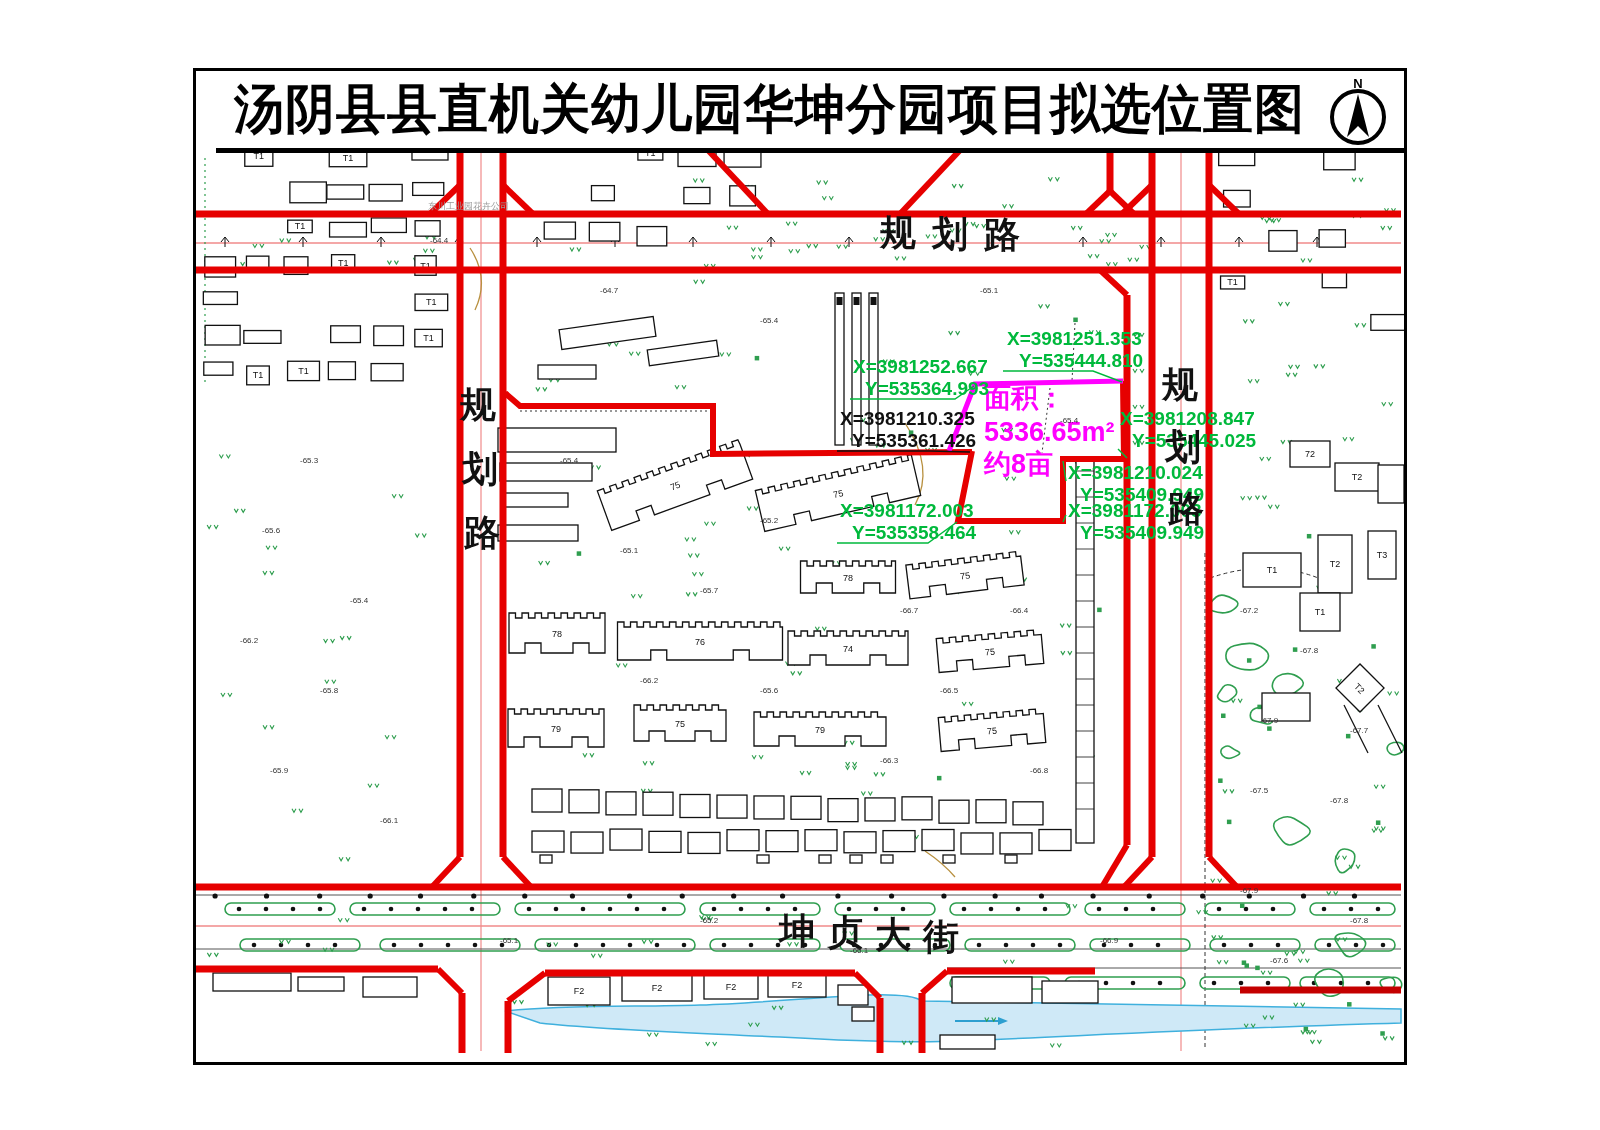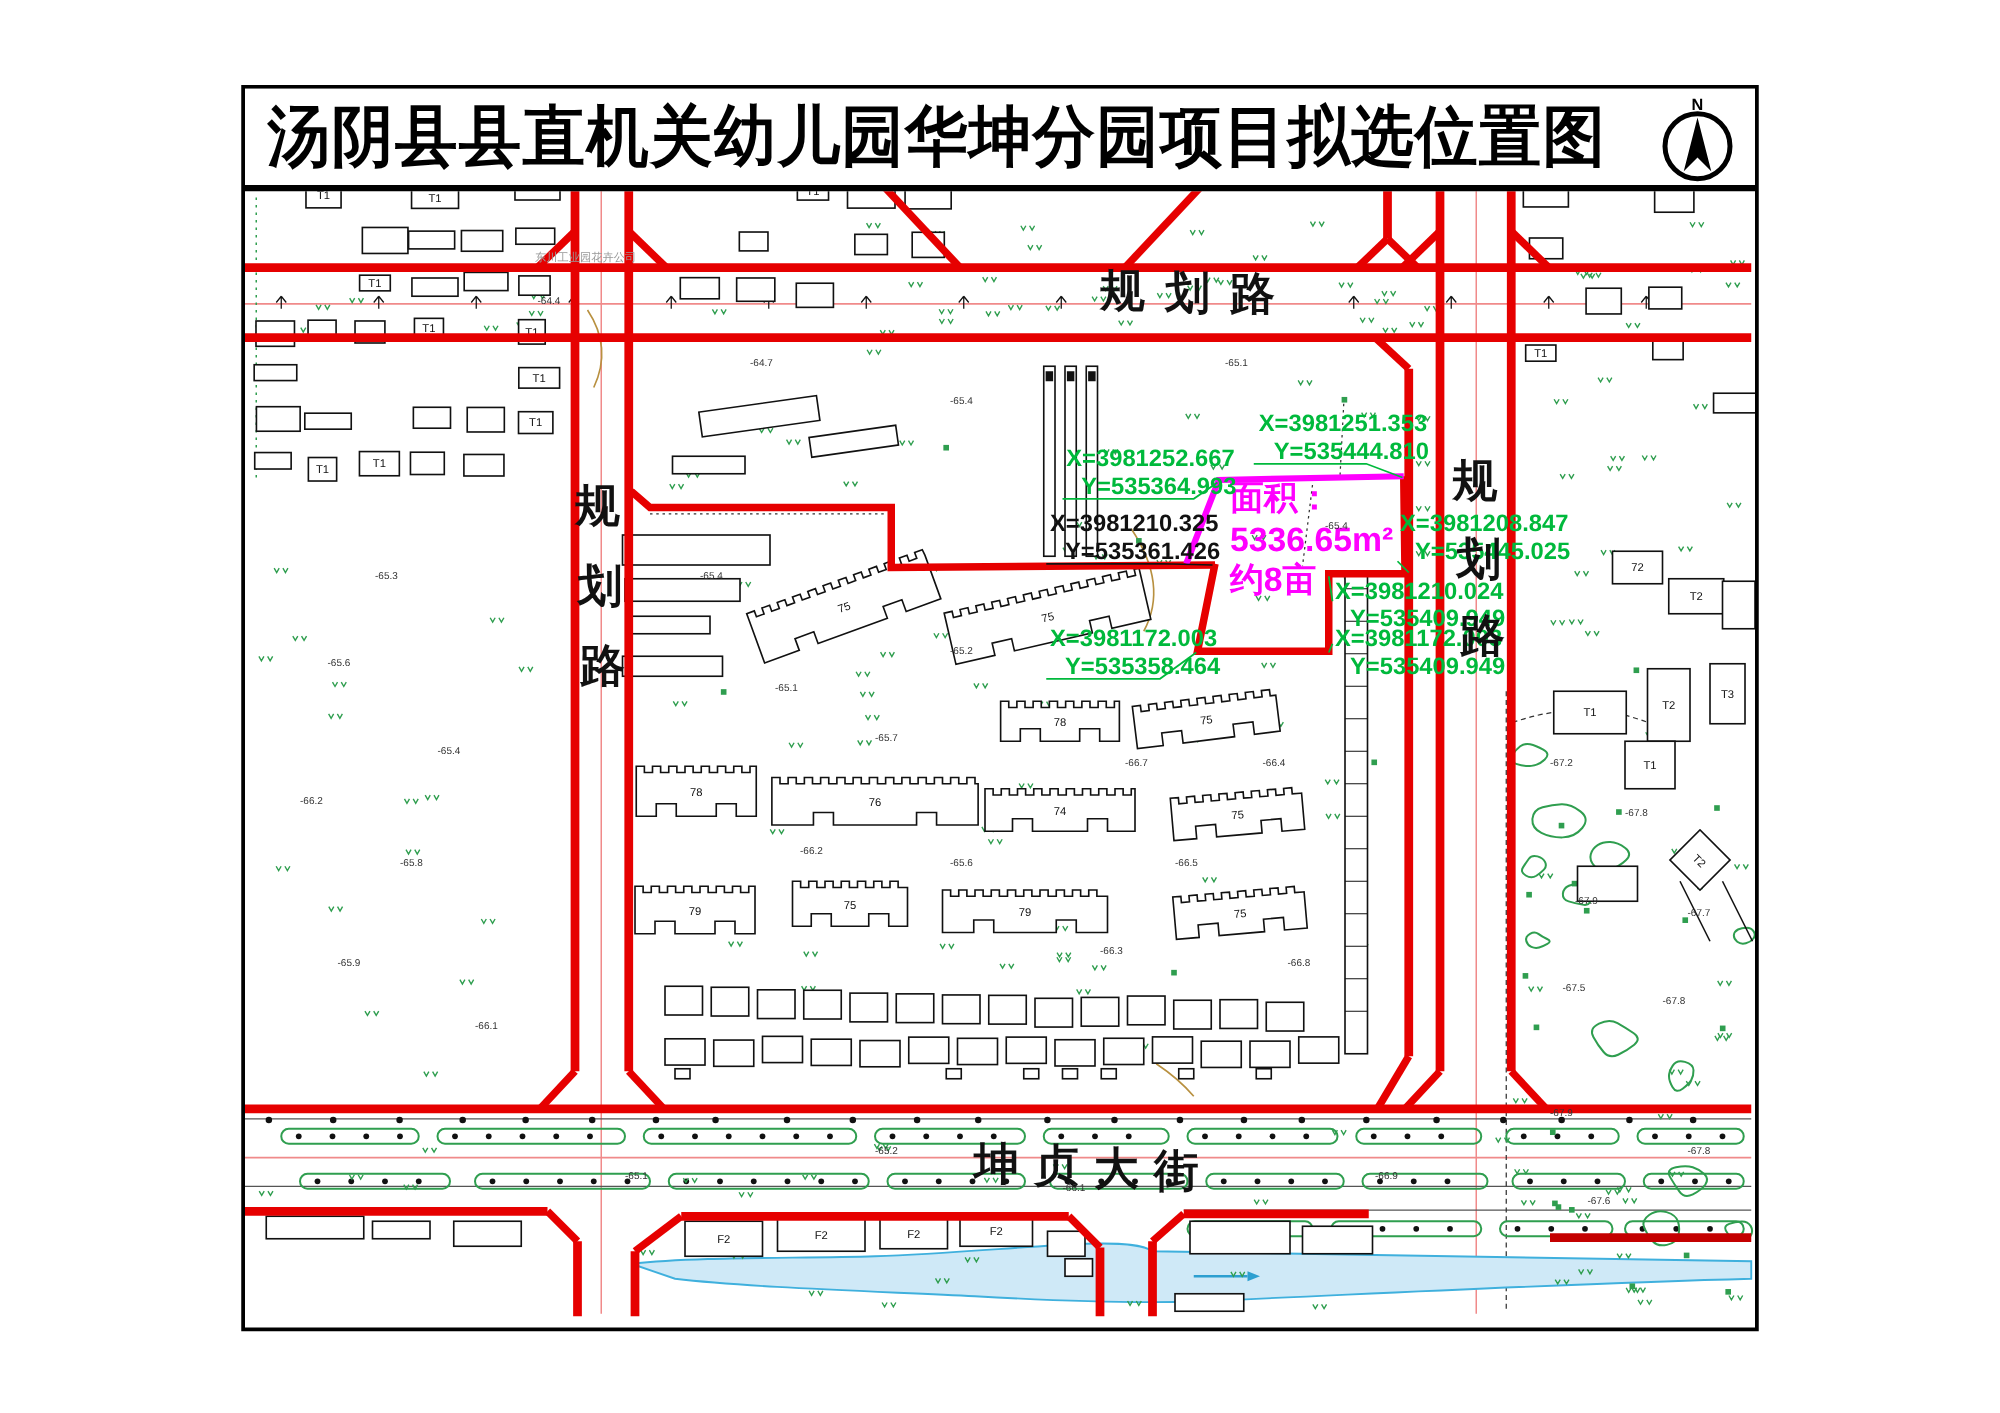--- a/index.html
+++ b/index.html
@@ -1,19 +1,19 @@
 <!DOCTYPE html>
 <html><head>
 <meta charset="utf-8">
 <style>
   html,body{margin:0;padding:0;}
   body{width:1600px;height:1130px;background:#fff;position:relative;
        font-family:"Liberation Sans",sans-serif;overflow:hidden;}
   .sheet{position:absolute;left:193px;top:68px;width:1214px;height:997px;
-         border:3px solid #000;box-sizing:border-box;background:#fff;}
+         border:3px solid #000;box-sizing:border-box;background:#fff;padding-left:20px;}
   .titlebar{position:relative;height:82px;border-bottom:5px solid #000;
             display:flex;align-items:center;box-sizing:border-box;background:#fff;z-index:5;}
   .map-title{font-size:50px;font-weight:800;color:#000;white-space:nowrap;
              margin-left:18px;letter-spacing:1px;transform:scaleY(1.06);transform-origin:left center;}
   .compass{position:absolute;right:10px;top:4px;width:72px;height:74px;}
   #map{position:absolute;left:0;top:77px;}
   #map text{font-family:"Liberation Sans",sans-serif;}
   .coordtxt{font-size:19px;font-weight:700;}
   .areatxt{font-size:27px;font-weight:700;}
   .roadname{font-size:36px;font-weight:600;fill:#111;}

